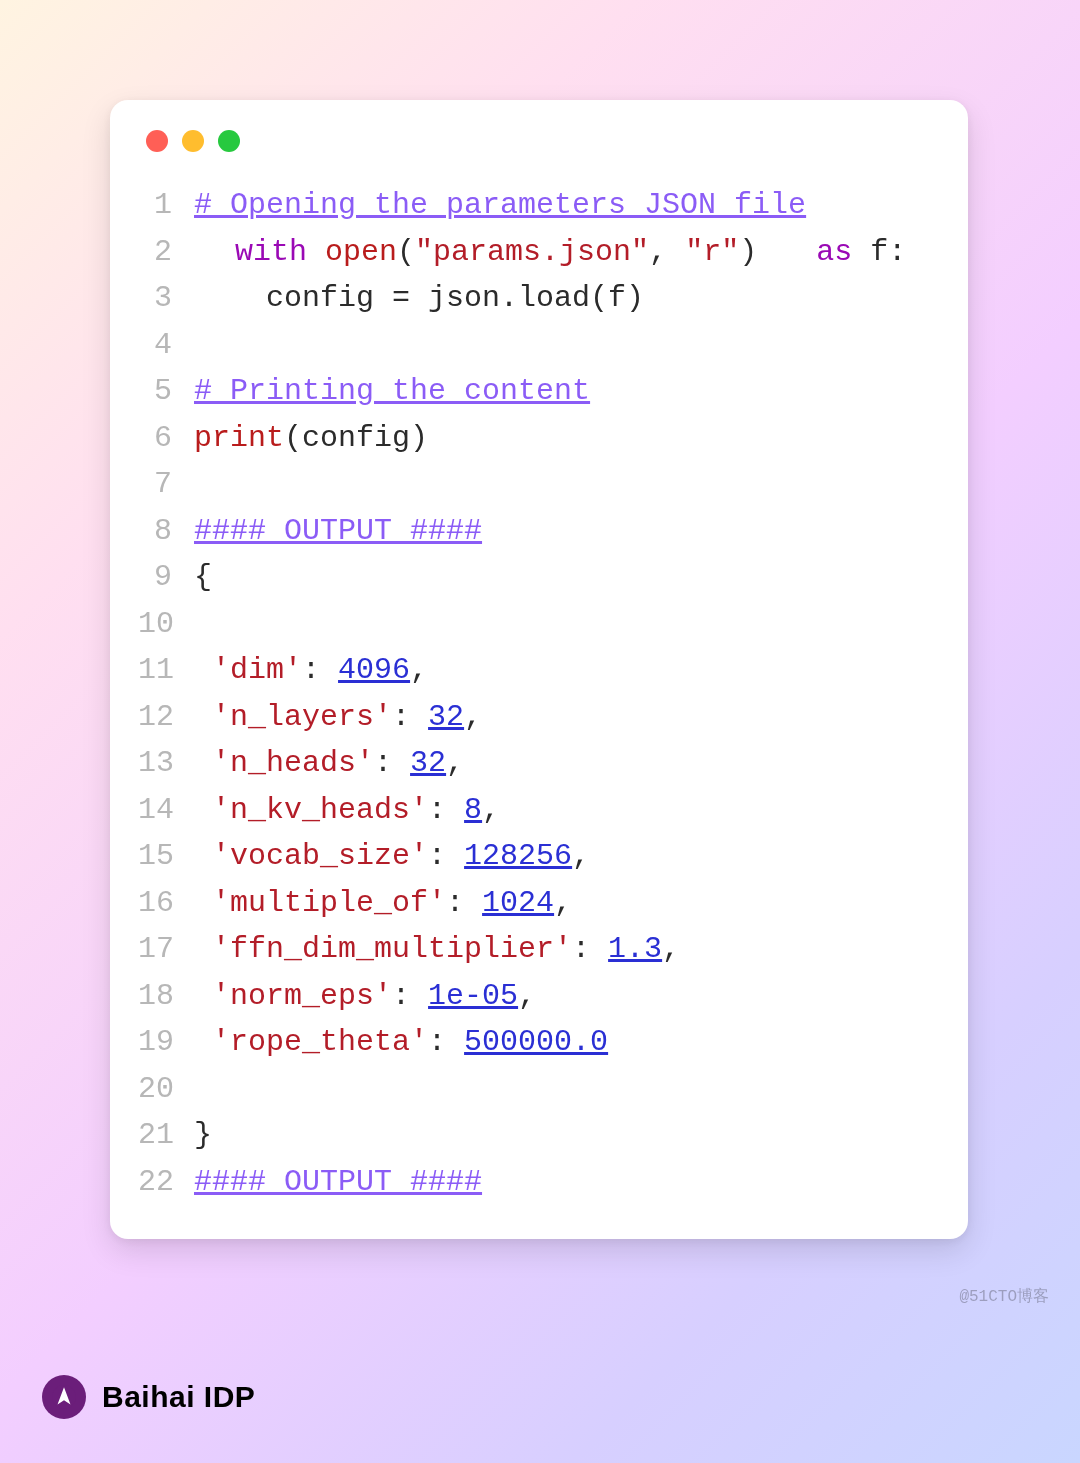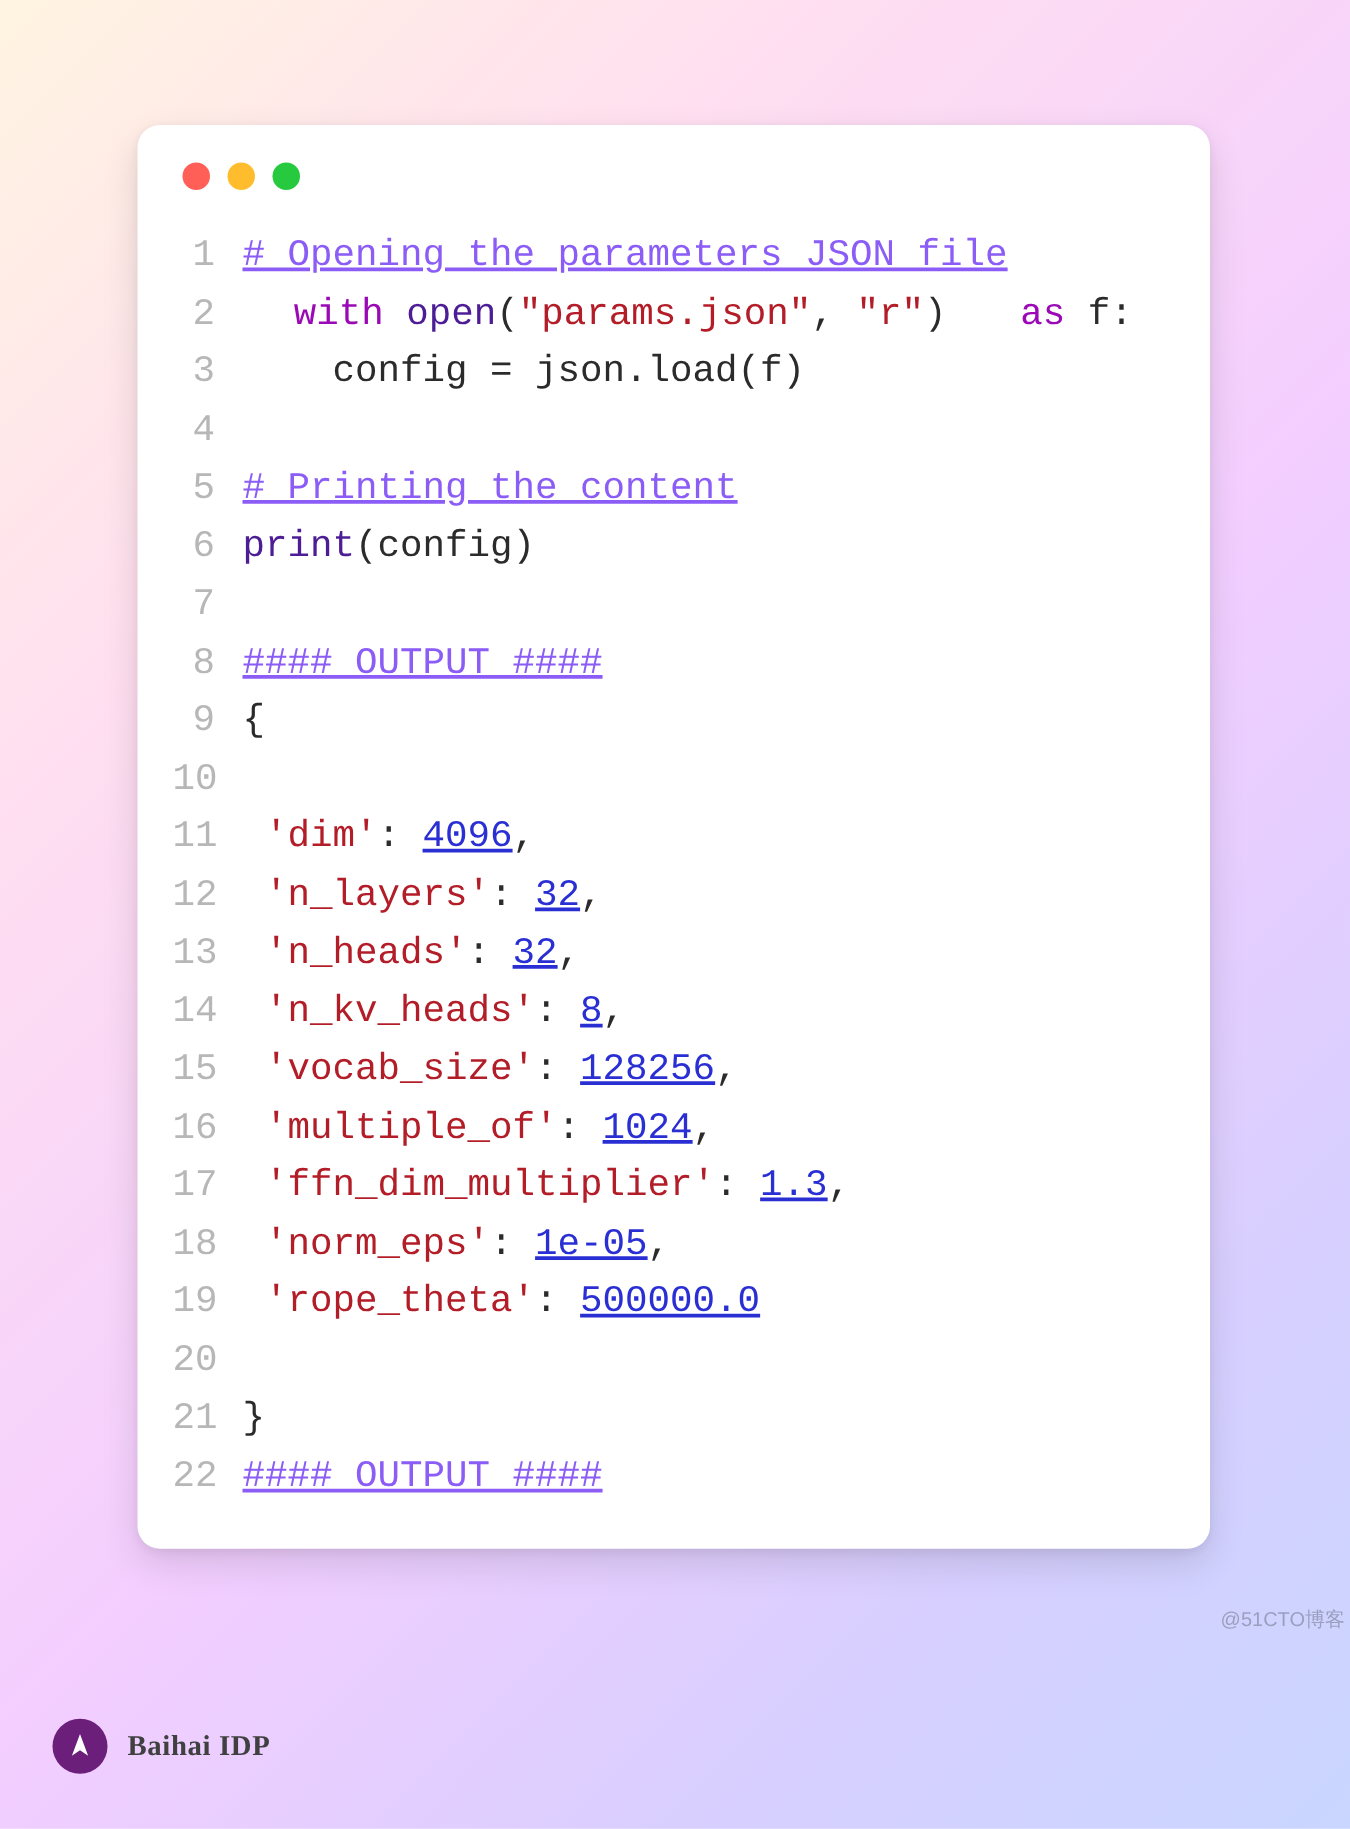--- a/index.html
+++ b/index.html
@@ -50,52 +50,52 @@
     text-align: right;
     color: #b7b7b7;
     padding-right: 22px;
     flex-shrink: 0;
     user-select: none;
   }
   .content { flex: 1; }
 
   .c-comment  { color: #8b5cf6; text-decoration: underline; }     
   .c-keyword  { color: #9a09b5; margin-left: 41px; }     
-  .c-builtin  { color: #4c1d95; }     
+  .c-builtin  { color: #b91c1c; }     
   .c-string   { color: #b31d28; }     
   .c-number   { color: #2a2fd4; text-decoration: underline; }     
   .c-default  { color: #2b2b2b; }     
 
   .brand {
     position: absolute;
     left: 42px;
     bottom: 44px;
     display: flex;
     align-items: center;
     gap: 16px;
   }
   .brand-logo {
     width: 44px; height: 44px; border-radius: 50%;
     background: #6b1e7a;
     display: flex; align-items: center; justify-content: center;
   }
   .brand-logo svg { width: 26px; height: 26px; }
   .brand-text {
-    font-family: Liberation Serif, serif;
+    font-family: Liberation Sans, sans-serif;
     font-weight: 700;
-    font-size: 23px;
-    color: #404040;
+    font-size: 30px;
+    color: #000000;
     letter-spacing: 0.5px;
   }
 
   .watermark {
     position: absolute;
-    right: 4px;
+    right: 31px;
     bottom: 156px;
-    font-family: Liberation Sans, sans-serif;
+    font-family: Liberation Mono, monospace;
     font-size: 16px;
     color: rgba(60,60,70,0.35);
   }
 </style>
 </head>
 <body>
 
 <div class="card">
   <div class="traffic">
     <div class="dot dot-red"></div>

